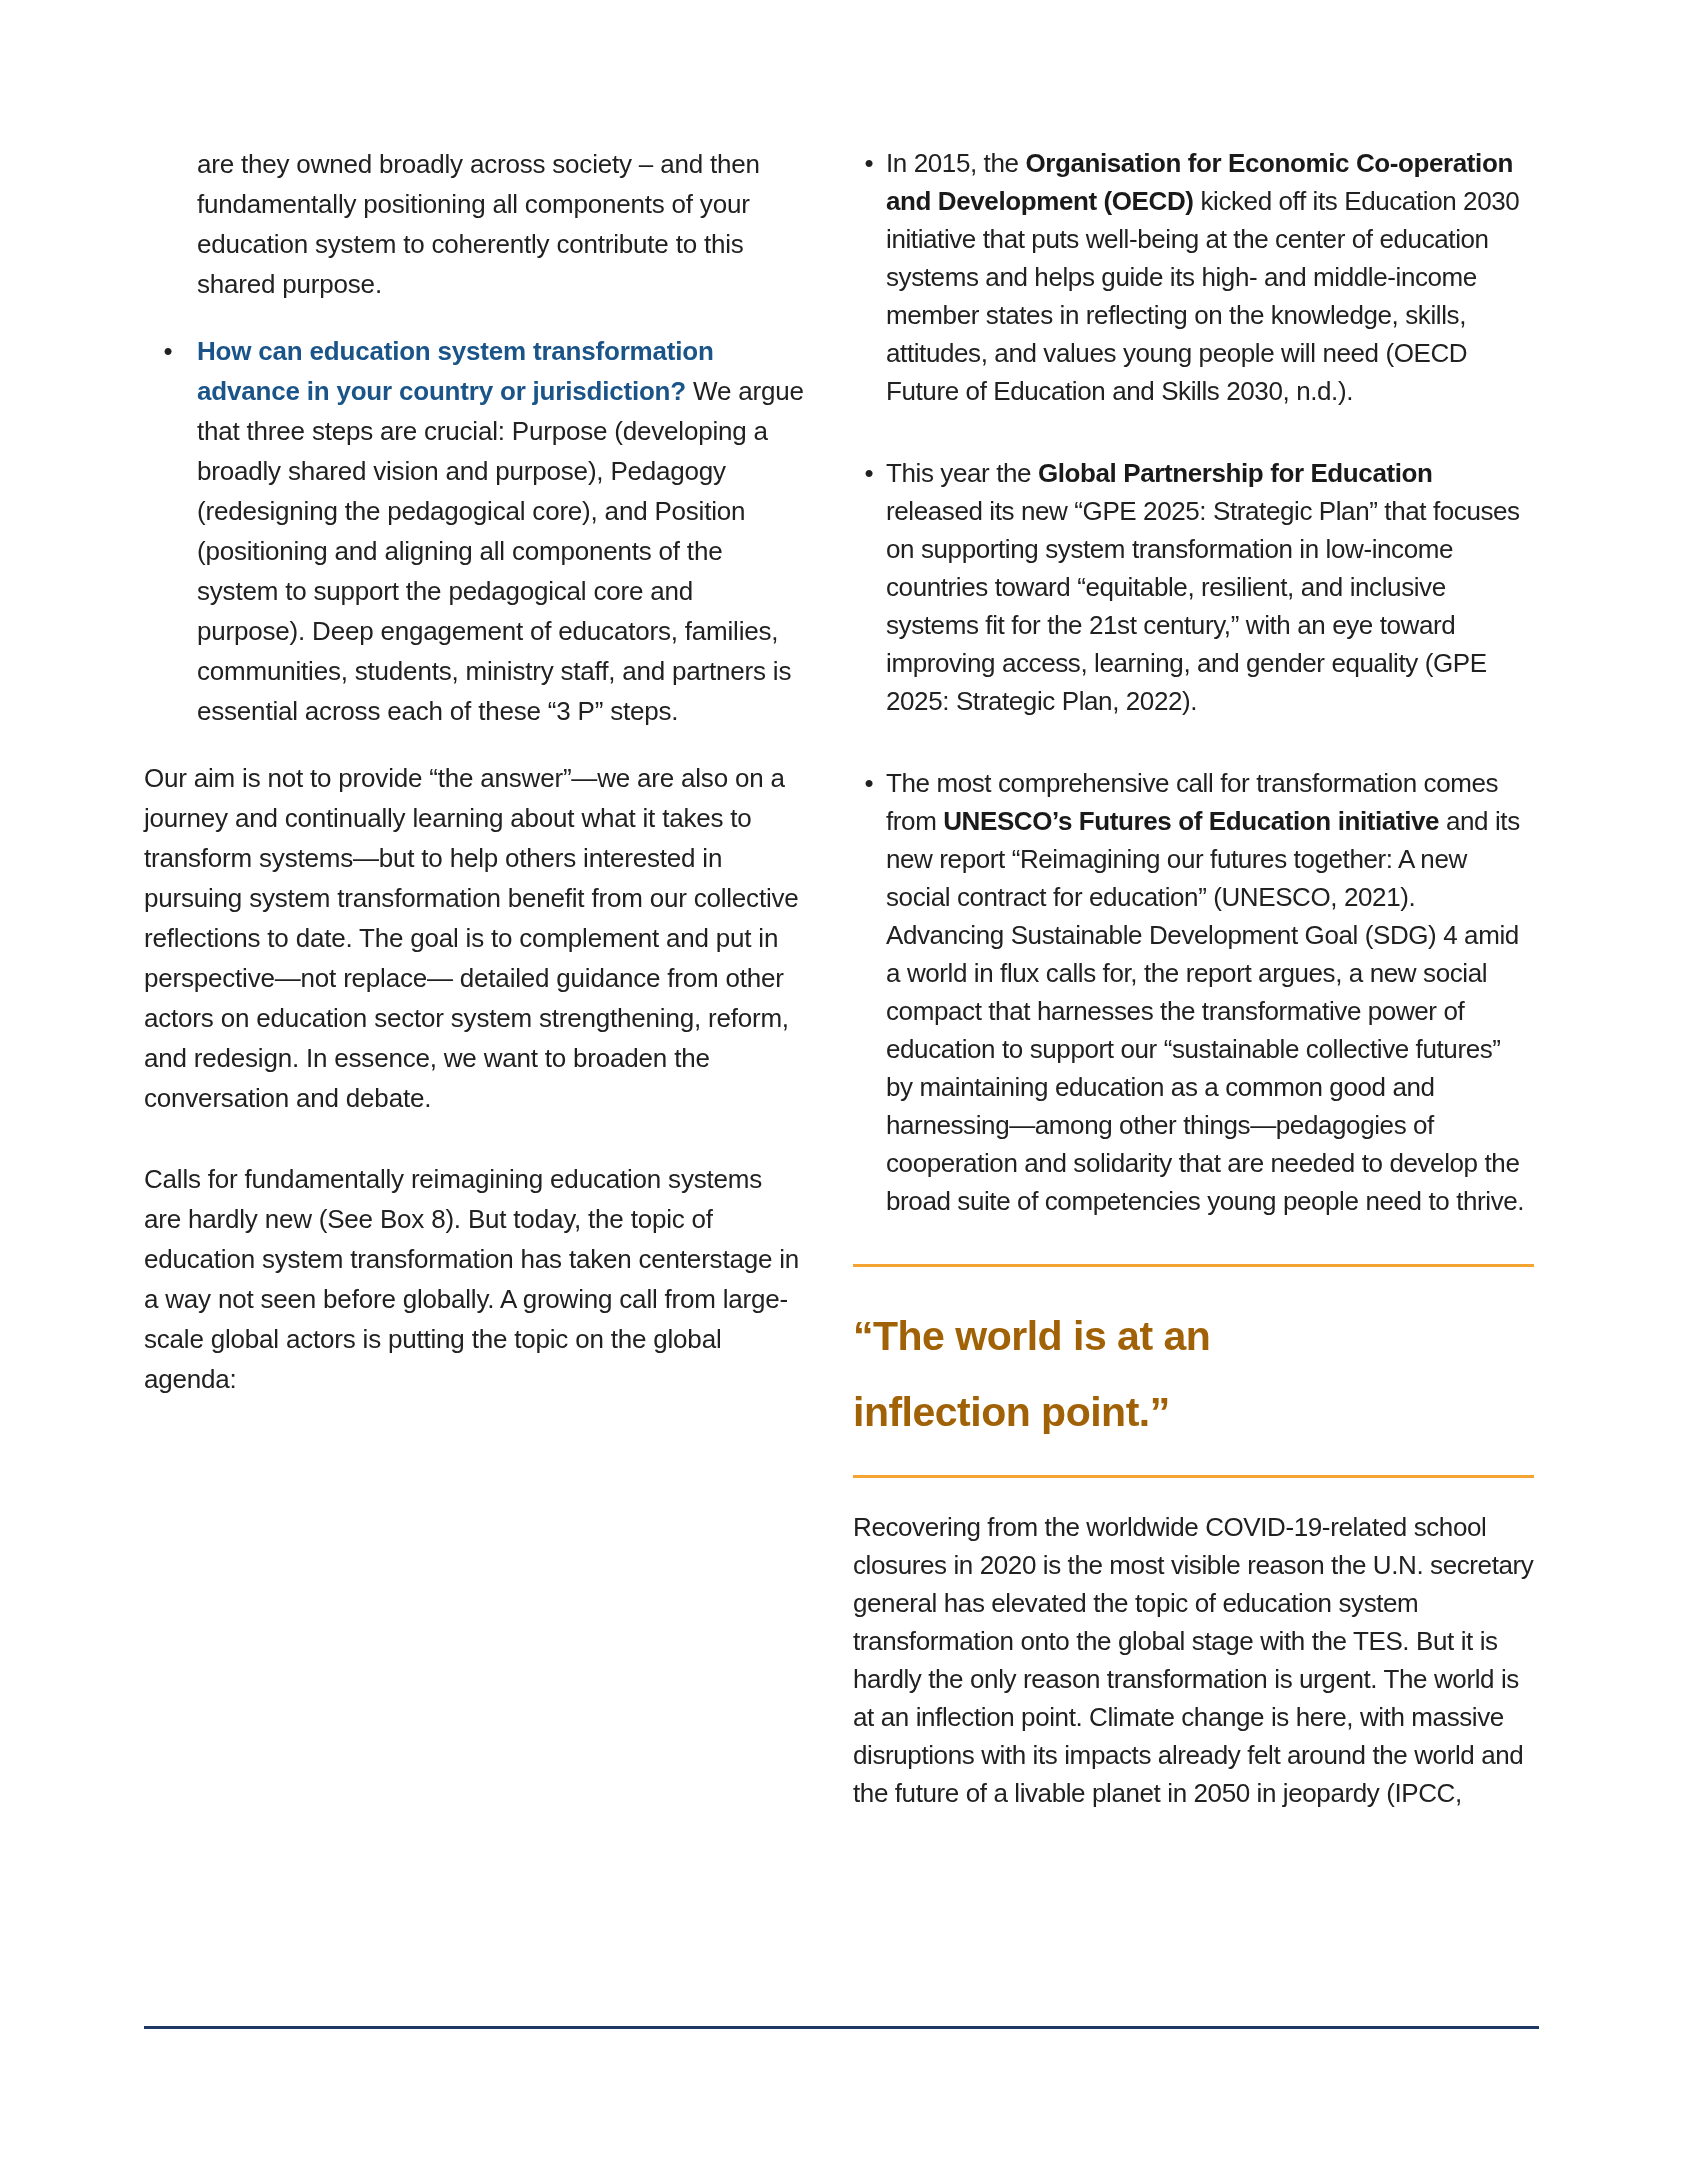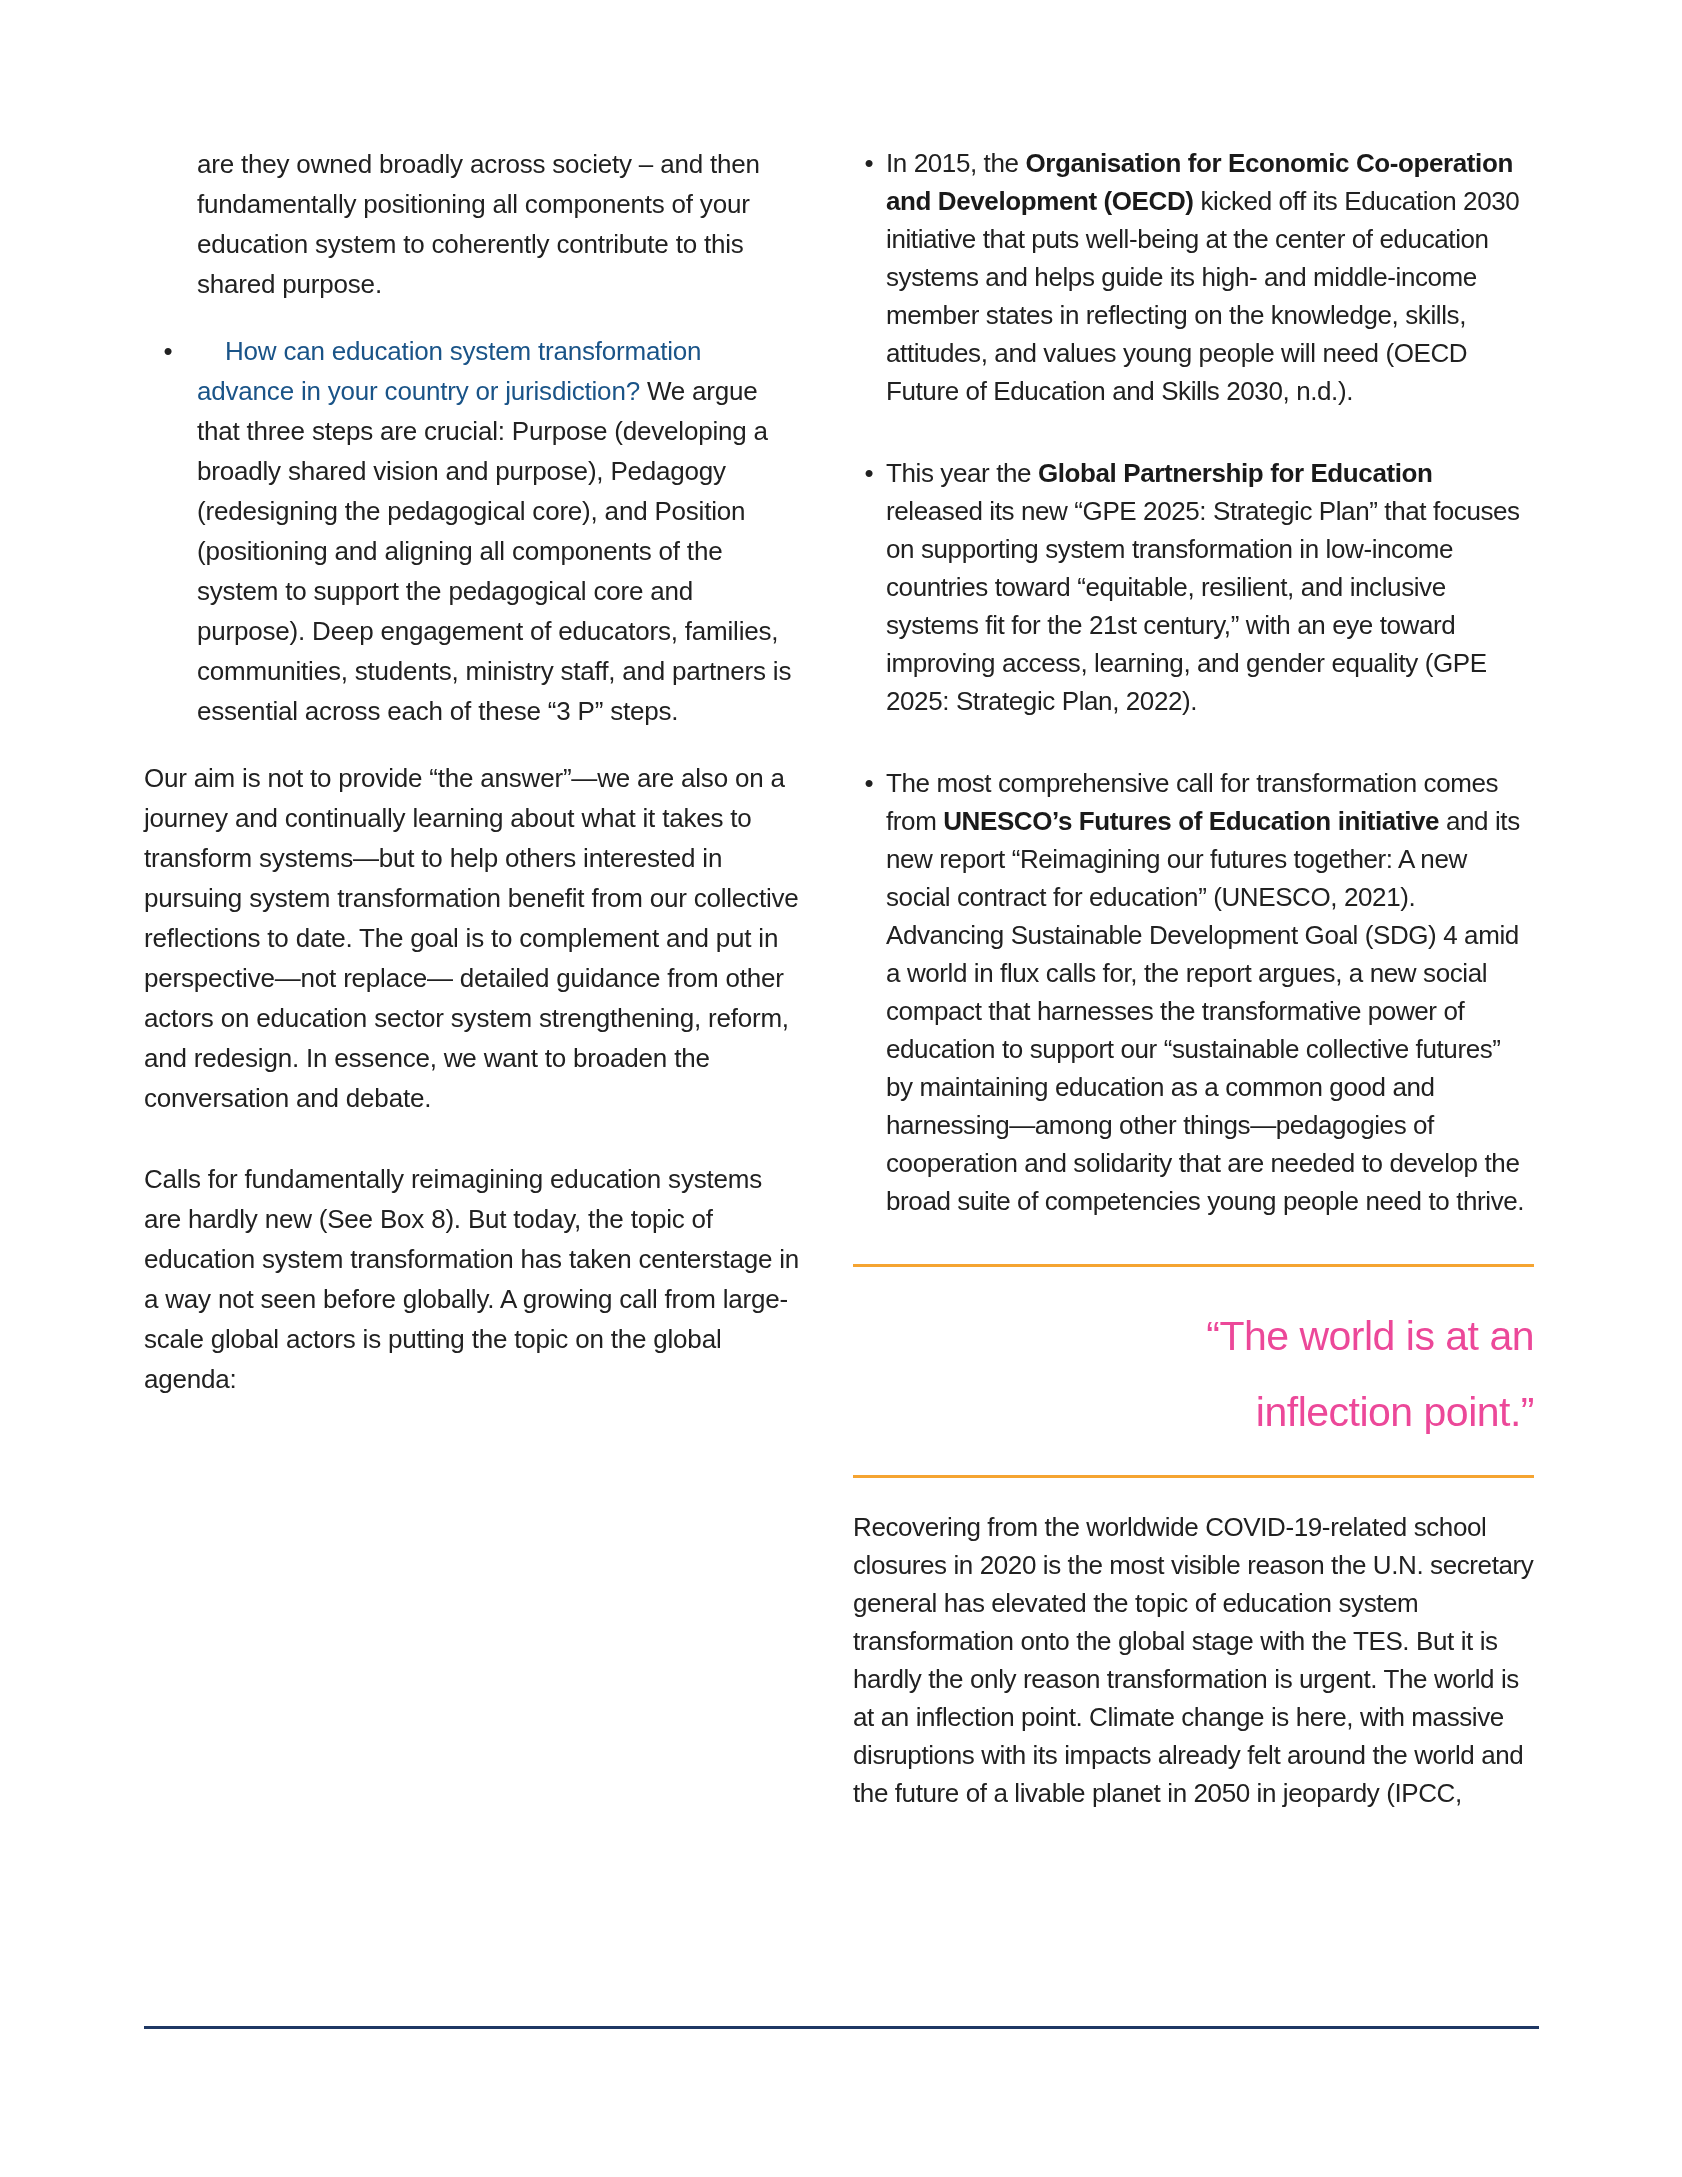--- a/index.html
+++ b/index.html
@@ -52,21 +52,21 @@
   .bullet-item {
     position: relative;
     padding-left: 53px;
     margin: 0 0 27px 0;
   }
   .bullet-item .bullet-marker {
     position: absolute;
     left: 19.4px;
     top: 0;
   }
-  .bold-blue { font-weight: normal; color: #1A5488; margin-left: 28px; }
+  .bold-blue { font-weight: bold; color: #1A5488; }
   .bold-dark { font-weight: bold; color: #1a1a1a; }
 
   .aim-para { margin: 0 0 41px 0; }
 
   .section-heading {
     margin: 0 0 50px 4.9px;
     border-left: 7.8px solid #F5A431;
     padding: 3.9px 0 9.7px 29px;
     font-size: 52px;
     line-height: 70px;
@@ -103,25 +103,25 @@
   .col-right .bullet-item:last-of-type { margin-bottom: 0; }
 
   .pullquote-divider {
     border: none;
     border-top: 3.9px solid #F5A431;
     margin: 0;
   }
   .divider-top { margin-top: 8.7px; }
   .pull-quote {
     margin: 31px 0 25px 0;
-    text-align: right;
+    text-align: left;
     font-size: 41px;
     line-height: 76px;
-    font-weight: 400;
-    color: #ec4899;
+    font-weight: 700;
+    color: #a16207;
     white-space: pre-line;
     letter-spacing: -0.5px;
   }
   .recovering-para { margin-top: 30px; }
 
   
   .footer-rule {
     position: absolute;
     left: 144px;
     top: 2026px;

